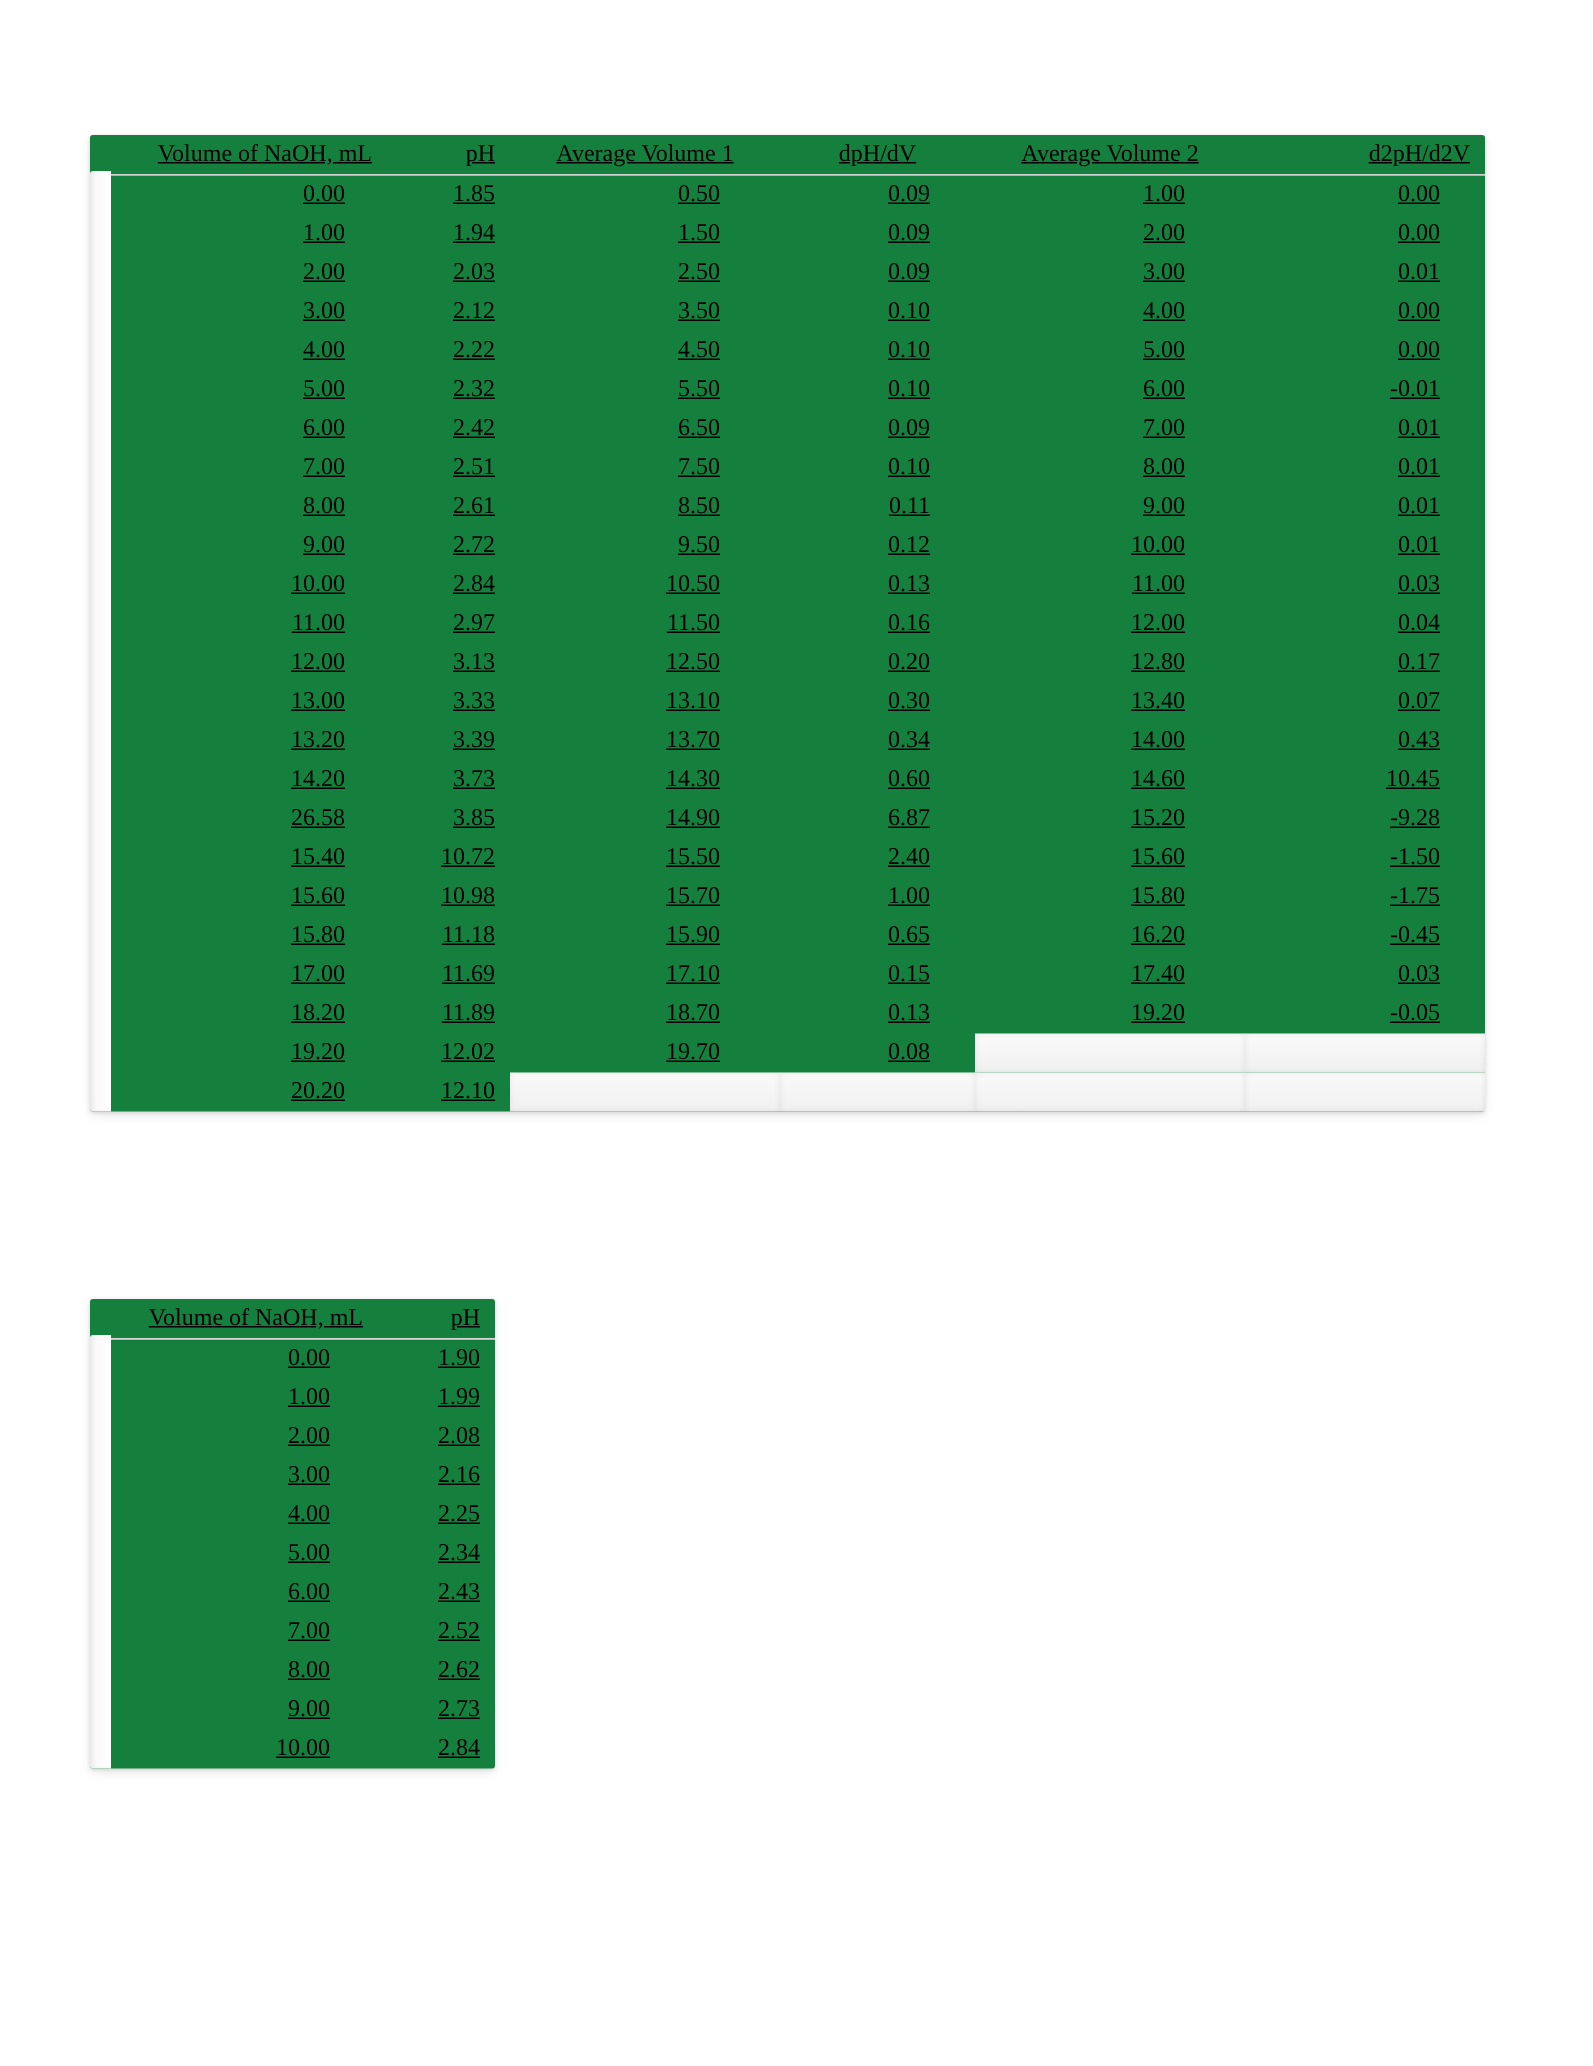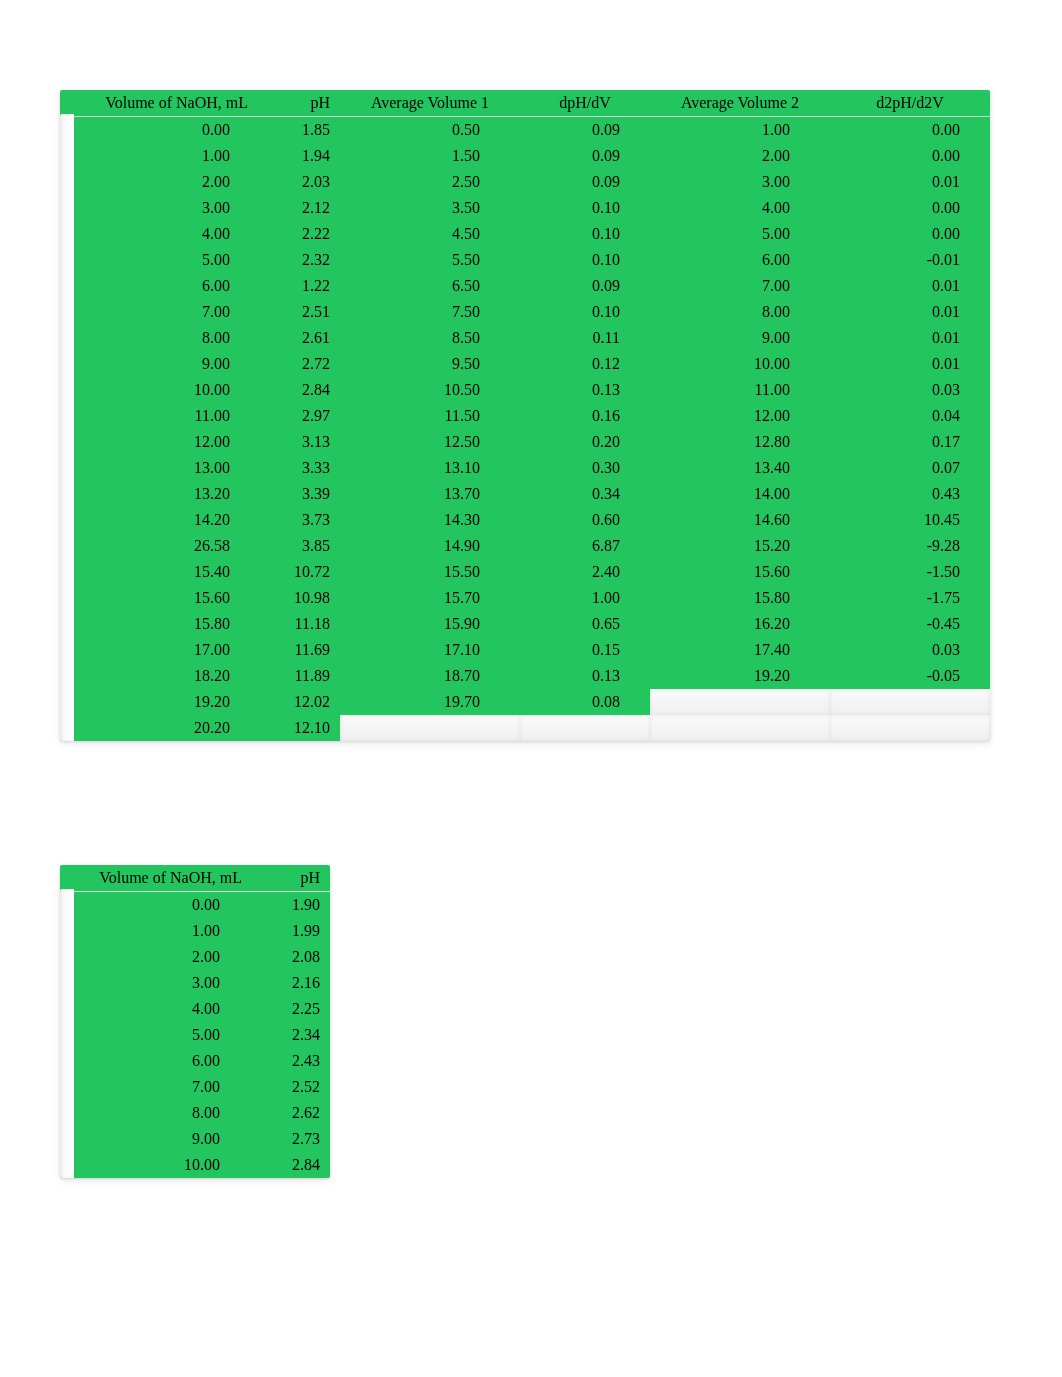--- a/index.html
+++ b/index.html
@@ -16,21 +16,22 @@
     box-sizing: border-box;
     padding: 90px 50px 60px 60px;
     position: relative;
   }
   .table-wrap {
     position: relative;
     display: inline-block;
   }
   table {
     border-collapse: collapse;
-    background: #22c55e;
+    background: #15803d;
+    text-decoration: underline;
   }
   table.main {
     box-shadow: 0 1px 3px rgba(0,0,0,0.12), 0 3px 8px rgba(0,0,0,0.08);
     border-radius: 2px;
   }
   table.main th,
   table.main td {
     padding: 2px 10px;
     text-align: right;
     white-space: nowrap;
@@ -38,21 +39,21 @@
     font-weight: normal;
   }
   table.main th {
     border-bottom: 1px solid #d0d0d0;
   }
   table.main .c0 { width: 160px; text-align: right; padding-right: 12px; }
   table.main .c1 { width: 60px;  text-align: right; }
   table.main .c2 { width: 130px; text-align: center; }
   table.main .c3 { width: 90px;  text-align: center; }
   table.main .c4 { width: 130px; text-align: center; }
-  table.main .c5 { width: 120px; text-align: center; }
+  table.main .c5 { width: 120px; text-align: right; }
 
   table.main td.c0 { text-align: right; padding-right: 30px; }
   table.main td.c1 { text-align: right; }
   table.main td.c2 { text-align: right; padding-right: 40px; }
   table.main td.c3 { text-align: right; padding-right: 30px; }
   table.main td.c4 { text-align: right; padding-right: 40px; }
   table.main td.c5 { text-align: right; padding-right: 30px; }
 
   table.main .shaded {
     background: linear-gradient(to bottom, #fafafa, #f0f0f0);
@@ -156,21 +157,21 @@
           <tr>
             <td class="c0">5.00</td>
             <td class="c1">2.32</td>
             <td class="c2">5.50</td>
             <td class="c3">0.10</td>
             <td class="c4">6.00</td>
             <td class="c5">-0.01</td>
           </tr>
           <tr>
             <td class="c0">6.00</td>
-            <td class="c1">1.22</td>
+            <td class="c1">2.42</td>
             <td class="c2">6.50</td>
             <td class="c3">0.09</td>
             <td class="c4">7.00</td>
             <td class="c5">0.01</td>
           </tr>
           <tr>
             <td class="c0">7.00</td>
             <td class="c1">2.51</td>
             <td class="c2">7.50</td>
             <td class="c3">0.10</td>

